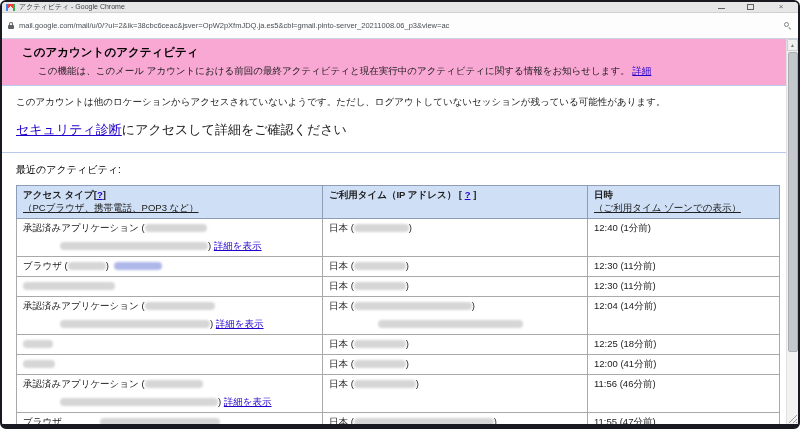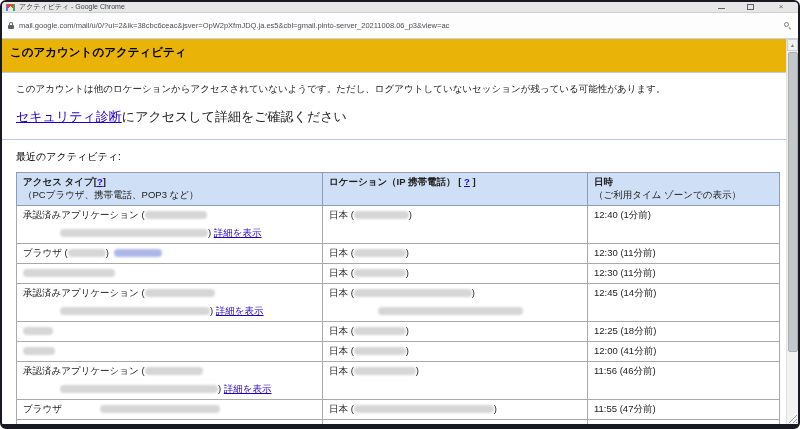--- a/index.html
+++ b/index.html
@@ -40,37 +40,37 @@
   .lock-icon .body { position:absolute; bottom:0; left:0; width:6px; height:4px; background:#5f6368; border-radius:1px; }
   .url-text { font-size:7.5px; color:#4a4f55; white-space:nowrap; overflow:hidden; }
   .mag-icon { margin-left:auto; width:8px; height:8px; position:relative; flex:0 0 auto; }
   .mag-icon .glass { position:absolute; top:0; left:0; width:5px; height:5px; border:1px solid #80868b; border-radius:50%; }
   .mag-icon .handle { position:absolute; left:5px; top:5px; width:3px; height:1px; background:#80868b; transform:rotate(45deg); transform-origin:0 0; }
 
   
   .page { position:relative; height:396px; background:#fff; }
   .page-scroll { position:absolute; left:0; top:0; right:12px; bottom:0; overflow:hidden; }
 
-  .blue-head { background:#eab308; border-bottom:1px solid #b9cbee; padding:4px 0 7px; }
+  .blue-head { background:#f9a8d4; border-bottom:1px solid #b9cbee; padding:4px 12px 7px; }
   .page-title { font-size:11.5px; font-weight:bold; color:#000; margin:2px 8px 5px; }
   .intro { font-size:9.5px; color:#202020; margin:0 8px 0 24px; }
   a.lnk { color:#2200cc; text-decoration:underline; cursor:pointer; }
 
   .status { font-size:9.5px; color:#202020; margin:10px 14px 0; }
   .security { font-size:13px; color:#202020; margin:12px 14px 13px; }
   .rule { border:0; border-top:1px solid #bac9ec; margin:0; }
   .recent { font-size:10px; font-weight:normal; color:#000; margin:10px 14px 8px; }
 
   
   table.activity { border-collapse:collapse; margin-left:14px; width:763px; table-layout:fixed;
                    border:1px solid #c2410c; font-size:9.5px; color:#202020; }
   table.activity col.c1 { width:306px; } table.activity col.c2 { width:265px; } table.activity col.c3 { width:192px; }
   table.activity th { background:#cfdff6; text-align:left; font-weight:bold; padding:3px 6px;
                       border:1px solid #8d9db8; vertical-align:top; }
-  table.activity th .sub { font-weight:normal; }
+  table.activity th .sub { font-weight:normal;text-decoration:underline; }
   table.activity td { border:1px solid #a9a9a9; padding:3px 6px; vertical-align:top; background:#fff; }
   .line2 { margin-top:5px;padding-left:37px; }
   .pill { display:inline-block; height:8px; border-radius:4px; background:#d6d6d6;
           filter:blur(1.2px); vertical-align:middle; }
   .pill.link { background:#aeb8e8; }
 
   
   .vscroll { position:absolute; right:0; top:0; width:12px; bottom:0; background:#f3f3f3; border-left:1px solid #e0e0e0; }
   .vs-btn { height:12px; background:#f0f0f0; border:1px solid #cfcfcf; color:#7a7a7a;
             font-size:5px; text-align:center; line-height:11px; }
@@ -109,20 +109,24 @@
       <span class="glass"></span>
         <span class="handle"></span>
     </span>
   </div>
 
   <div class="page">
     <div class="page-scroll">
 
       <div class="blue-head">
         <div class="page-title">このアカウントのアクティビティ</div>
+        <div class="intro">
+          <span>この機能は、このメール アカウントにおける前回の最終アクティビティと現在実行中のアクティビティに関する情報をお知らせします。</span>
+          <a class="lnk" href="#">詳細</a>
+        </div>
       </div>
 
       <p class="status">このアカウントは他のロケーションからアクセスされていないようです。ただし、ログアウトしていないセッションが残っている可能性があります。</p>
 
       <p class="security">
         <a class="lnk" href="#">セキュリティ診断</a><span>にアクセスして詳細をご確認ください</span>
       </p>
 
       <hr class="rule">
 
@@ -134,21 +138,21 @@
             <col class="c2">
             <col class="c3">
           </colgroup>
         <thead>
           <tr>
             <th>
               <span>アクセス タイプ</span><span>[</span><a class="lnk" href="#">?</a><span>]</span>
               <div class="sub">（PCブラウザ、携帯電話、POP3 など）</div>
             </th>
             <th>
-              <span>ロケーション（IP 携帯電話）</span><span> [ </span><a class="lnk" href="#">?</a><span> ]</span>
+              <span>ご利用タイム（IP アドレス）</span><span> [ </span><a class="lnk" href="#">?</a><span> ]</span>
             </th>
             <th>
               <span>日時</span>
               <div class="sub">（ご利用タイム ゾーンでの表示）</div>
             </th>
           </tr>
         </thead>
         <tbody>
             <tr>
               <td>
@@ -180,21 +184,21 @@
             </tr>
             <tr>
               <td>
                 <div><span>承認済みアプリケーション (</span><span class="pill" style="width: 70px;"></span></div>
                 <div class="line2"><span class="pill" style="width: 150px;"></span><span>) </span><a class="lnk" href="#">詳細を表示</a></div>
               </td>
               <td>
                 <div><span>日本 (</span><span class="pill" style="width: 118px;"></span><span>)</span></div>
                 <div class="line2"><span class="pill" style="width: 145px; margin-left: 12px;"></span></div>
               </td>
-              <td><span>12:45 (14分前)</span></td>
+              <td><span>12:04 (14分前)</span></td>
             </tr>
             <tr>
               <td>
                 <div><span class="pill" style="width: 30px;"></span></div>
               </td>
               <td>
                 <div><span>日本 (</span><span class="pill" style="width: 52px;"></span><span>)</span></div>
               </td>
               <td><span>12:25 (18分前)</span></td>
             </tr>

